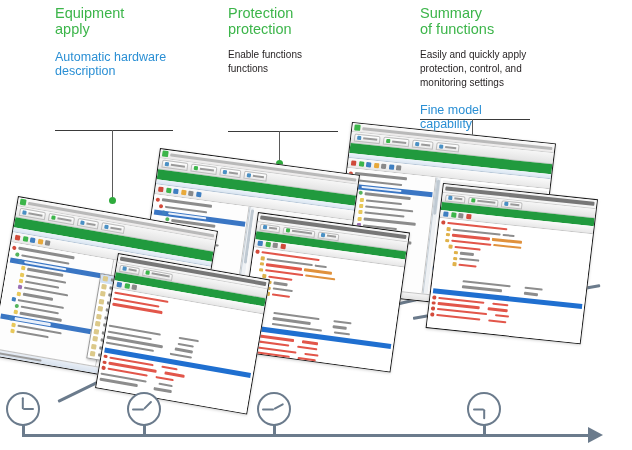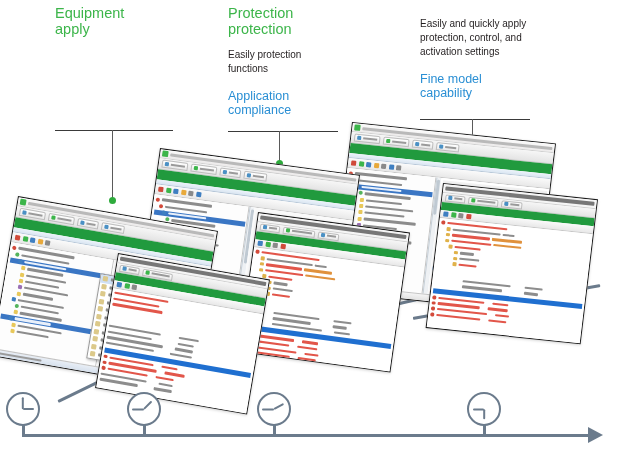--- a/index.html
+++ b/index.html
@@ -160,45 +160,47 @@
   .clock .hand { position:absolute; background:#6b7b8c; border-radius:1px; transform-origin: 0 50%; }
 </style>
 </head>
 <body>
 
 <div id="stage">
 
   <div class="col" style="left:55px; top:6px;">
     <div class="col-title">Equipment
 apply</div>
+    <div class="col-sub">Automatic hardware
+description</div>
   </div>
   <div class="conn" style="left:55px; top:130px; width:118px; height:80px;">
     <div class="hrule" style="width:118px;"></div>
     <div class="stem" style="left:57px; height:70px;"></div>
     <div class="dot" style="left:54px; top:67px;"></div>
   </div>
 
   <div class="col" style="left:228px; top:6px;">
     <div class="col-title">Protection
 protection</div>
-    <div class="col-body">Easily protection
+    <div class="col-body">Enable functions
 functions</div>
-    <div class="col-sub">Application
-compliance</div>
   </div>
   <div class="conn" style="left:228px; top:131px; width:110px; height:45px;">
     <div class="hrule" style="width:110px;"></div>
     <div class="stem" style="left:51px; height:32px;"></div>
     <div class="dot" style="left:48px; top:29px;"></div>
   </div>
 
   <div class="col" style="left:420px; top:6px;">
+    <div class="col-title">Summary
+of functions</div>
     <div class="col-body">Easily and quickly apply
 protection, control, and
-activation settings</div>
+monitoring settings</div>
     <div class="col-sub">Fine model
 capability</div>
   </div>
   <div class="conn" style="left:420px; top:119px; width:110px; height:35px;">
     <div class="hrule" style="width:110px;"></div>
     <div class="stem" style="left:52px; height:22px;"></div>
     <div class="dot" style="left:49px; top:19px;"></div>
   </div>
 
   <div class="gline" style="left:58px;  top:400px; width:160px; transform:rotate(-26deg);"></div>

